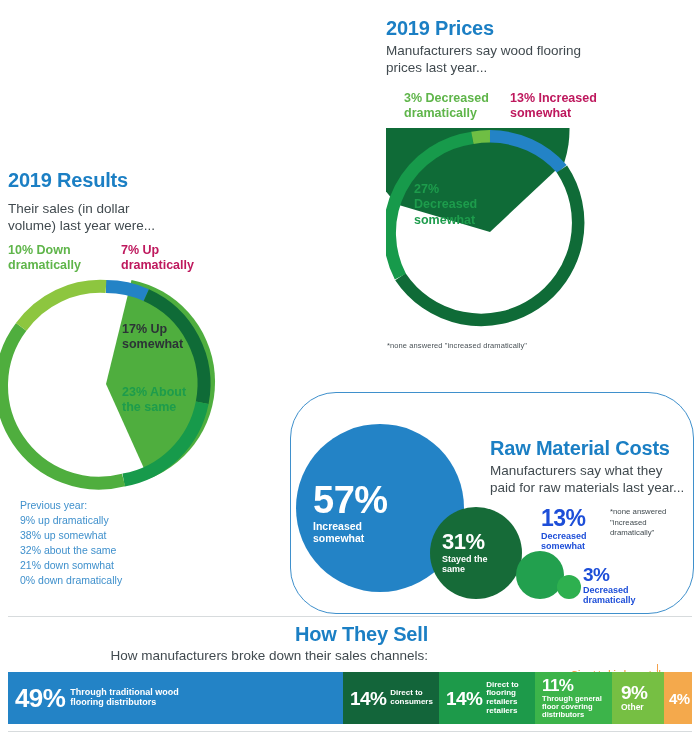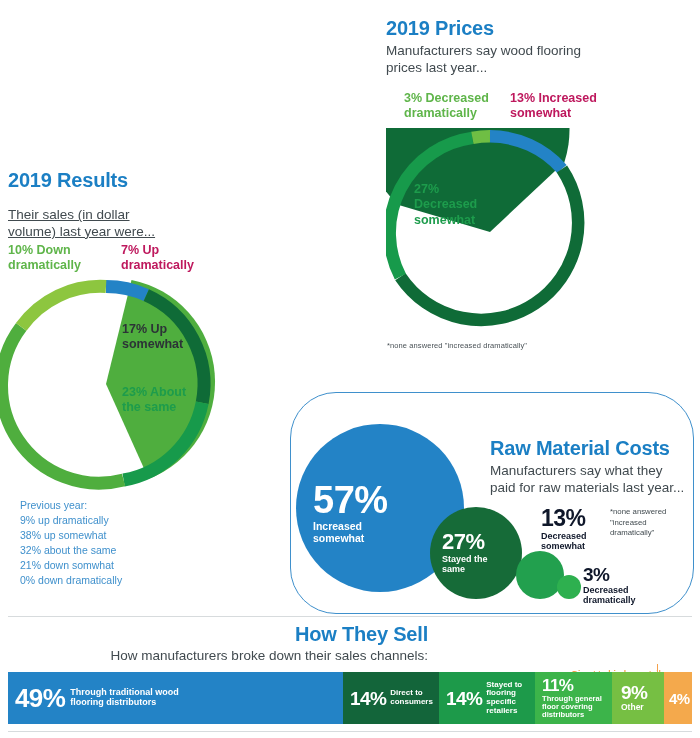--- a/index.html
+++ b/index.html
@@ -90,21 +90,21 @@
   .bubble-desc {
     font-size: 10.5px;
     font-weight: bold;
     line-height: 1.1;
     display: block;
     margin-top: 2px;
   }
   .bubble-pct.sm { font-size: 22px; }
   .bubble-desc.sm { font-size: 9px; }
   .wtext { color: #ffffff; }
-  .gtext { color: #0f172a; }
+  .gtext { color: #1d4ed8; }
   .raw-note {
     font-size: 7.8px;
     line-height: 1.35;
     color: #414a4f;
     width: 80px;
   }
 
   
   #sell-bar {
     left: 8px; top: 672px;
@@ -159,21 +159,21 @@
   .divider-line {
     background: #d7dbdd;
     height: 1px;
   }
 </style>
 </head>
 <body>
 
 <div class="abs" style="left:8px; top:170px;">
   <div class="section-title">2019 Results</div>
-  <div class="section-sub" style="width:160px; margin-top:16px;text-decoration:underline;">Their sales (in dollar volume) last year were...</div>
+  <div class="section-sub" style="width:160px; margin-top:10px;">Their sales (in dollar volume) last year were...</div>
 </div>
 
 <div class="abs callout green" style="left:8px; top:243px; width:92px;">10% Down dramatically</div>
 <div class="abs callout blue" style="left:121px; top:243px; width:90px;">7% Up dramatically</div>
 
 <svg class="abs" style="left:0px; top:278px;" width="222" height="212" viewBox="0 0 222 212">
 
   <path d="M 106 106 L 106 2 A 104 104 0 0 0 40.1 190.5 Z" transform="rotate(155.8 106 106)" fill="#4fae3e"></path>
 
   <g fill="none" stroke-width="13">
@@ -237,21 +237,21 @@
 <div class="abs bubble" style="left:430px; top:507px; width:92px; height:92px; background:#166b38;"></div>
 <div class="abs bubble" style="left:516px; top:551px; width:48px; height:48px; background:#22a04e;"></div>
 <div class="abs bubble" style="left:557px; top:575px; width:24px; height:24px; background:#2eb04f;"></div>
 
 <div class="abs bubble-text" style="left:313px; top:481px; width:110px;">
   <span class="bubble-pct wtext" style="font-size:38px;">57%</span>
   <span class="bubble-desc wtext" style="width:72px;">Increased somewhat</span>
 </div>
 
 <div class="abs bubble-text" style="left:442px; top:531px; width:74px;">
-  <span class="bubble-pct wtext sm">27%</span>
+  <span class="bubble-pct wtext sm">31%</span>
   <span class="bubble-desc wtext sm" style="width:48px;">Stayed the same</span>
 </div>
 
 <div class="abs bubble-text" style="left:541px; top:507px; width:74px;">
   <span class="bubble-pct gtext" style="font-size:23px;">13%</span>
   <span class="bubble-desc gtext sm" style="width:66px;">Decreased somewhat</span>
 </div>
 
 <div class="abs bubble-text" style="left:583px; top:565px; width:74px;">
   <span class="bubble-pct gtext" style="font-size:19px;">3%</span>
@@ -279,21 +279,21 @@
   <div class="seg" style="width:335px; background:#2383c6;">
     <span class="pct">49%</span>
     <span class="lbl" style="width:128px;">Through traditional wood flooring distributors</span>
   </div>
   <div class="seg" style="width:96px; background:#13653a;">
     <span class="pct s2">14%</span>
     <span class="lbl s2" style="width:52px;">Direct to consumers</span>
   </div>
   <div class="seg" style="width:96px; background:#1d9a4a;">
     <span class="pct s2">14%</span>
-    <span class="lbl s2" style="width:52px;">Stayed to flooring specific retailers</span>
+    <span class="lbl s2" style="width:52px;">Direct to flooring retailers retailers</span>
   </div>
   <div class="seg" style="width:77px; background:#3cb44a;">
     <span class="stack" style="width:70px;">
       <span class="pct s3">11%</span>
       <span class="lbl s3">Through general floor covering distributors</span>
     </span>
   </div>
   <div class="seg" style="width:52px; background:#76bf43; padding-left:9px;">
     <span class="stack">
       <span class="pct s3" style="font-size:19px;">9%</span>

